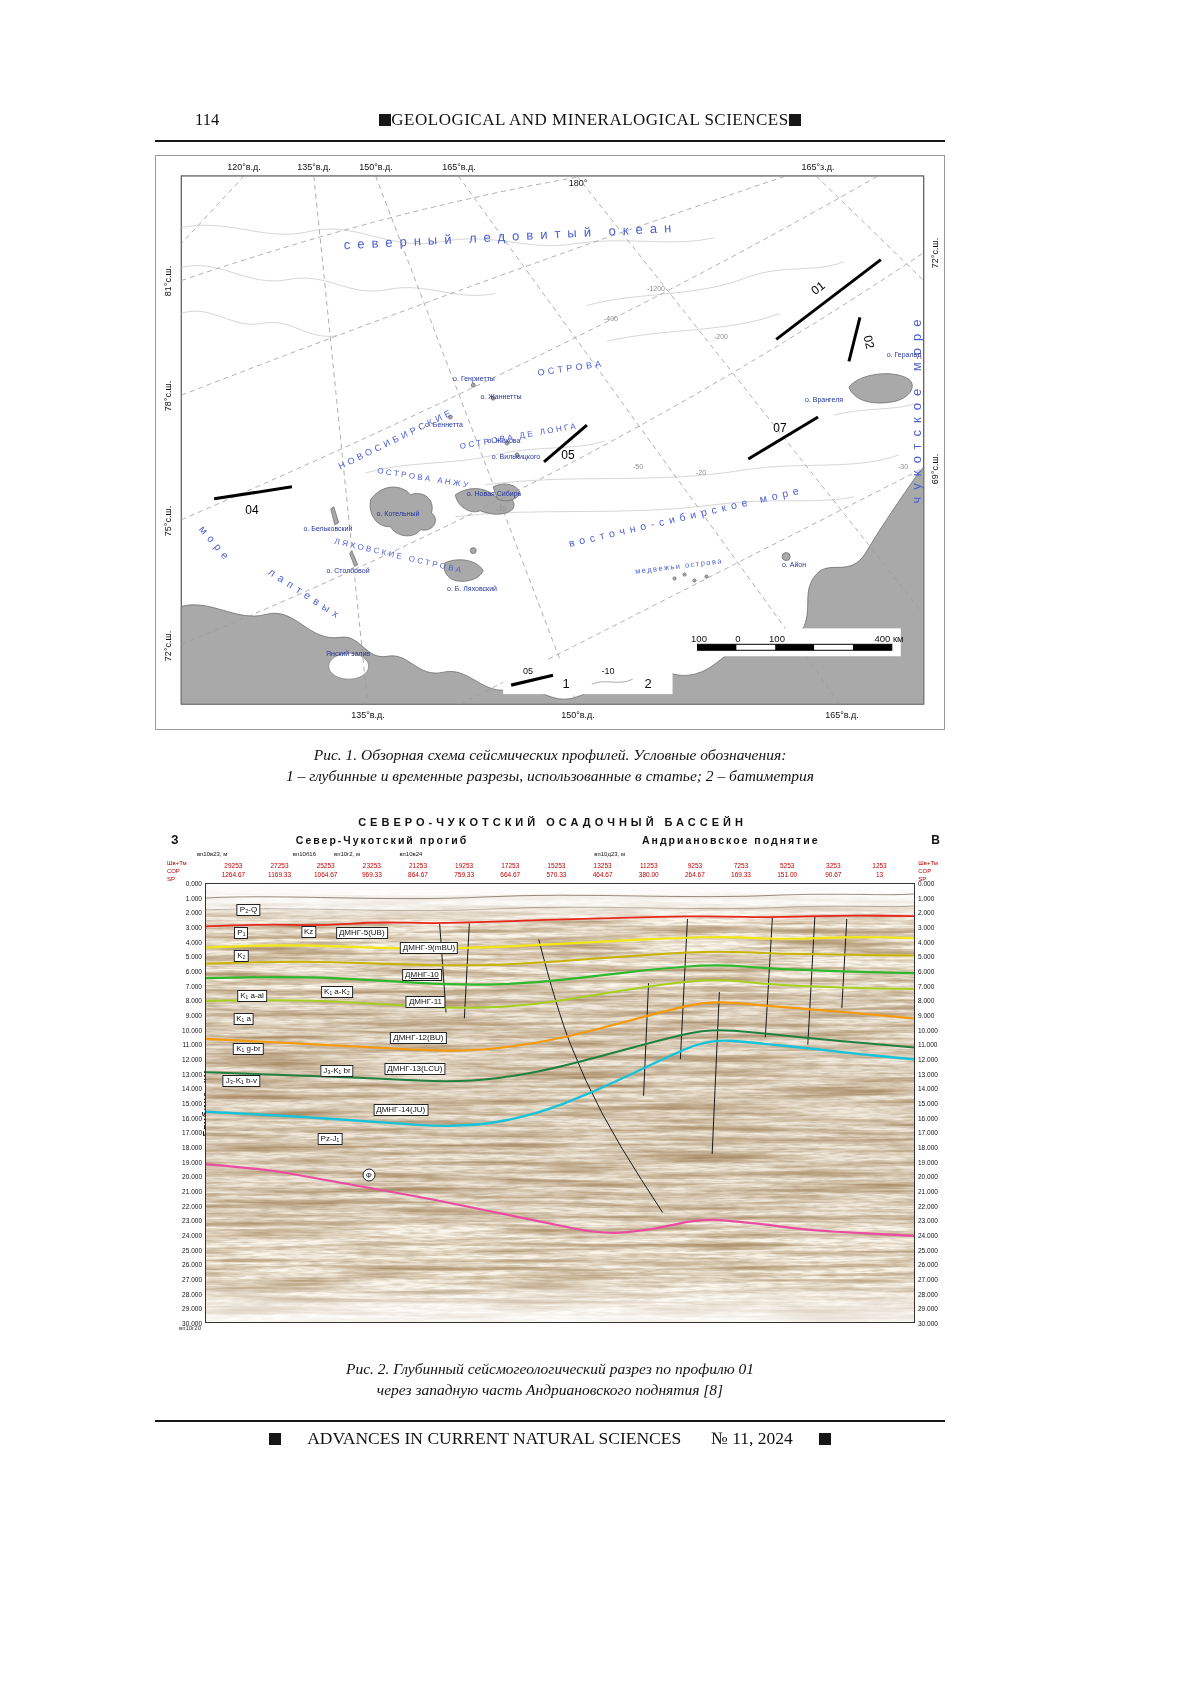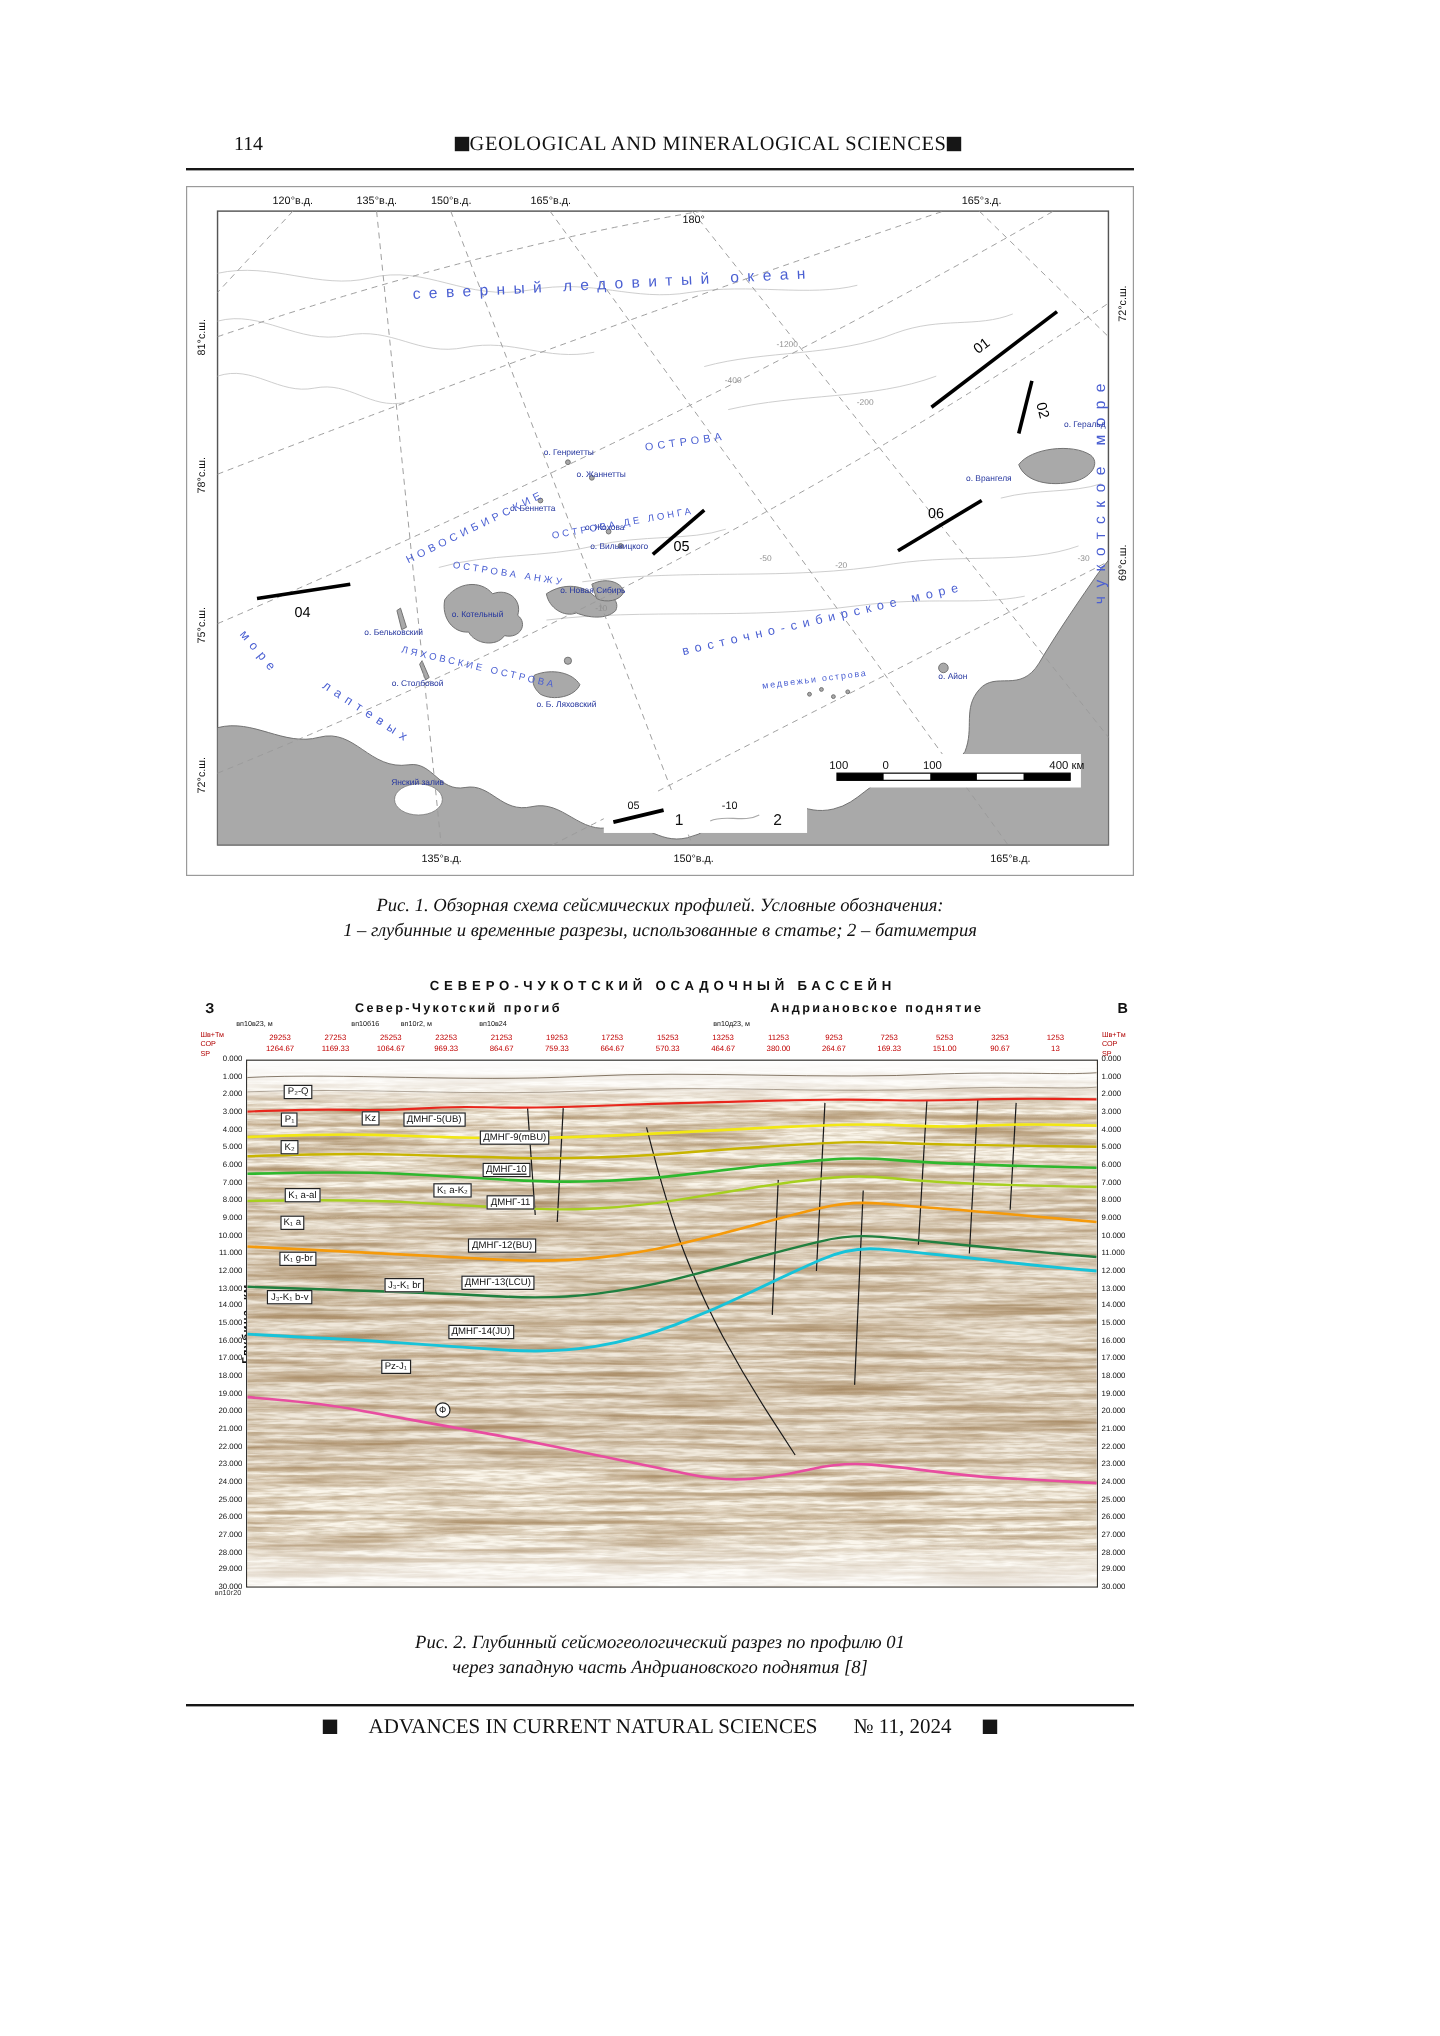--- a/index.html
+++ b/index.html
@@ -216,21 +216,21 @@
           <span class="ml leg-s" style="left: 372px; top: 515px;">05</span>
           <span class="ml leg-n" style="left: 410px; top: 527px;">1</span>
           <span class="ml leg-s" style="left: 452px; top: 515px;">-10</span>
           <span class="ml leg-n" style="left: 492px; top: 527px;">2</span>
           <span class="ml scale" style="left: 543px; top: 482px;">100</span>
           <span class="ml scale" style="left: 582px; top: 482px;">0</span>
           <span class="ml scale" style="left: 621px; top: 482px;">100</span>
           <span class="ml scale" style="left: 733px; top: 482px;">400 км</span>
           <span class="ml prof" style="left: 662px; top: 132px; transform: translate(-50%, -50%) rotate(-37deg);">01</span>
           <span class="ml prof" style="left: 713px; top: 186px; transform: translate(-50%, -50%) rotate(76deg);">02</span>
-          <span class="ml prof" style="left: 624px; top: 272px;">06</span>
+          <span class="ml prof" style="left: 624px; top: 272px;">07</span>
           <span class="ml prof" style="left: 96px; top: 354px;">04</span>
           <span class="ml prof" style="left: 412px; top: 299px;">05</span>
         </div>
     </div>
   </figure>
 
   <p class="caption cap1">
     <span>Рис. 1. Обзорная схема сейсмических профилей. Условные обозначения:</span><br>
     <span>1 – глубинные и временные разрезы, использованные в статье; 2 – батиметрия</span>
   </p>
@@ -407,21 +407,21 @@
         </svg>
         <div class="plot-labels" id="plot-labels">
             <span class="hlabel" style="left: 6%; top: 5.9%;">P₂-Q</span>
             <span class="hlabel" style="left: 5%; top: 11.2%;">P₁</span>
             <span class="hlabel" style="left: 14.5%; top: 11%;">Kz</span>
             <span class="hlabel" style="left: 22%; top: 11.2%;">ДМНГ-5(UB)</span>
             <span class="hlabel" style="left: 31.5%; top: 14.6%;">ДМНГ-9(mBU)</span>
             <span class="hlabel" style="left: 5%; top: 16.5%;">K₂</span>
             <span class="hlabel" style="left: 30.5%; top: 20.8%; text-decoration: underline;">ДМНГ-10</span>
             <span class="hlabel" style="left: 6.5%; top: 25.5%;">K₁ a-al</span>
-            <span class="hlabel" style="left: 18.5%; top: 24.6%; margin-left: 40px;">K₁ a-K₂</span>
+            <span class="hlabel" style="left: 18.5%; top: 24.6%;">K₁ a-K₂</span>
             <span class="hlabel" style="left: 31%; top: 27%;">ДМНГ-11</span>
             <span class="hlabel" style="left: 5.3%; top: 30.8%;">K₁ a</span>
             <span class="hlabel" style="left: 30%; top: 35.1%;">ДМНГ-12(BU)</span>
             <span class="hlabel" style="left: 6%; top: 37.6%;">K₁ g-br</span>
             <span class="hlabel" style="left: 18.5%; top: 42.6%;">J₃-K₁ br</span>
             <span class="hlabel" style="left: 29.5%; top: 42.2%;">ДМНГ-13(LCU)</span>
             <span class="hlabel" style="left: 5%; top: 44.9%;">J₃-K₁ b-v</span>
             <span class="hlabel" style="left: 27.5%; top: 51.7%;">ДМНГ-14(JU)</span>
             <span class="hlabel" style="left: 17.5%; top: 58.2%;">Pz-J₁</span>
             <span class="hlabel circ" style="left: 23%; top: 66.5%;">Ф</span>

